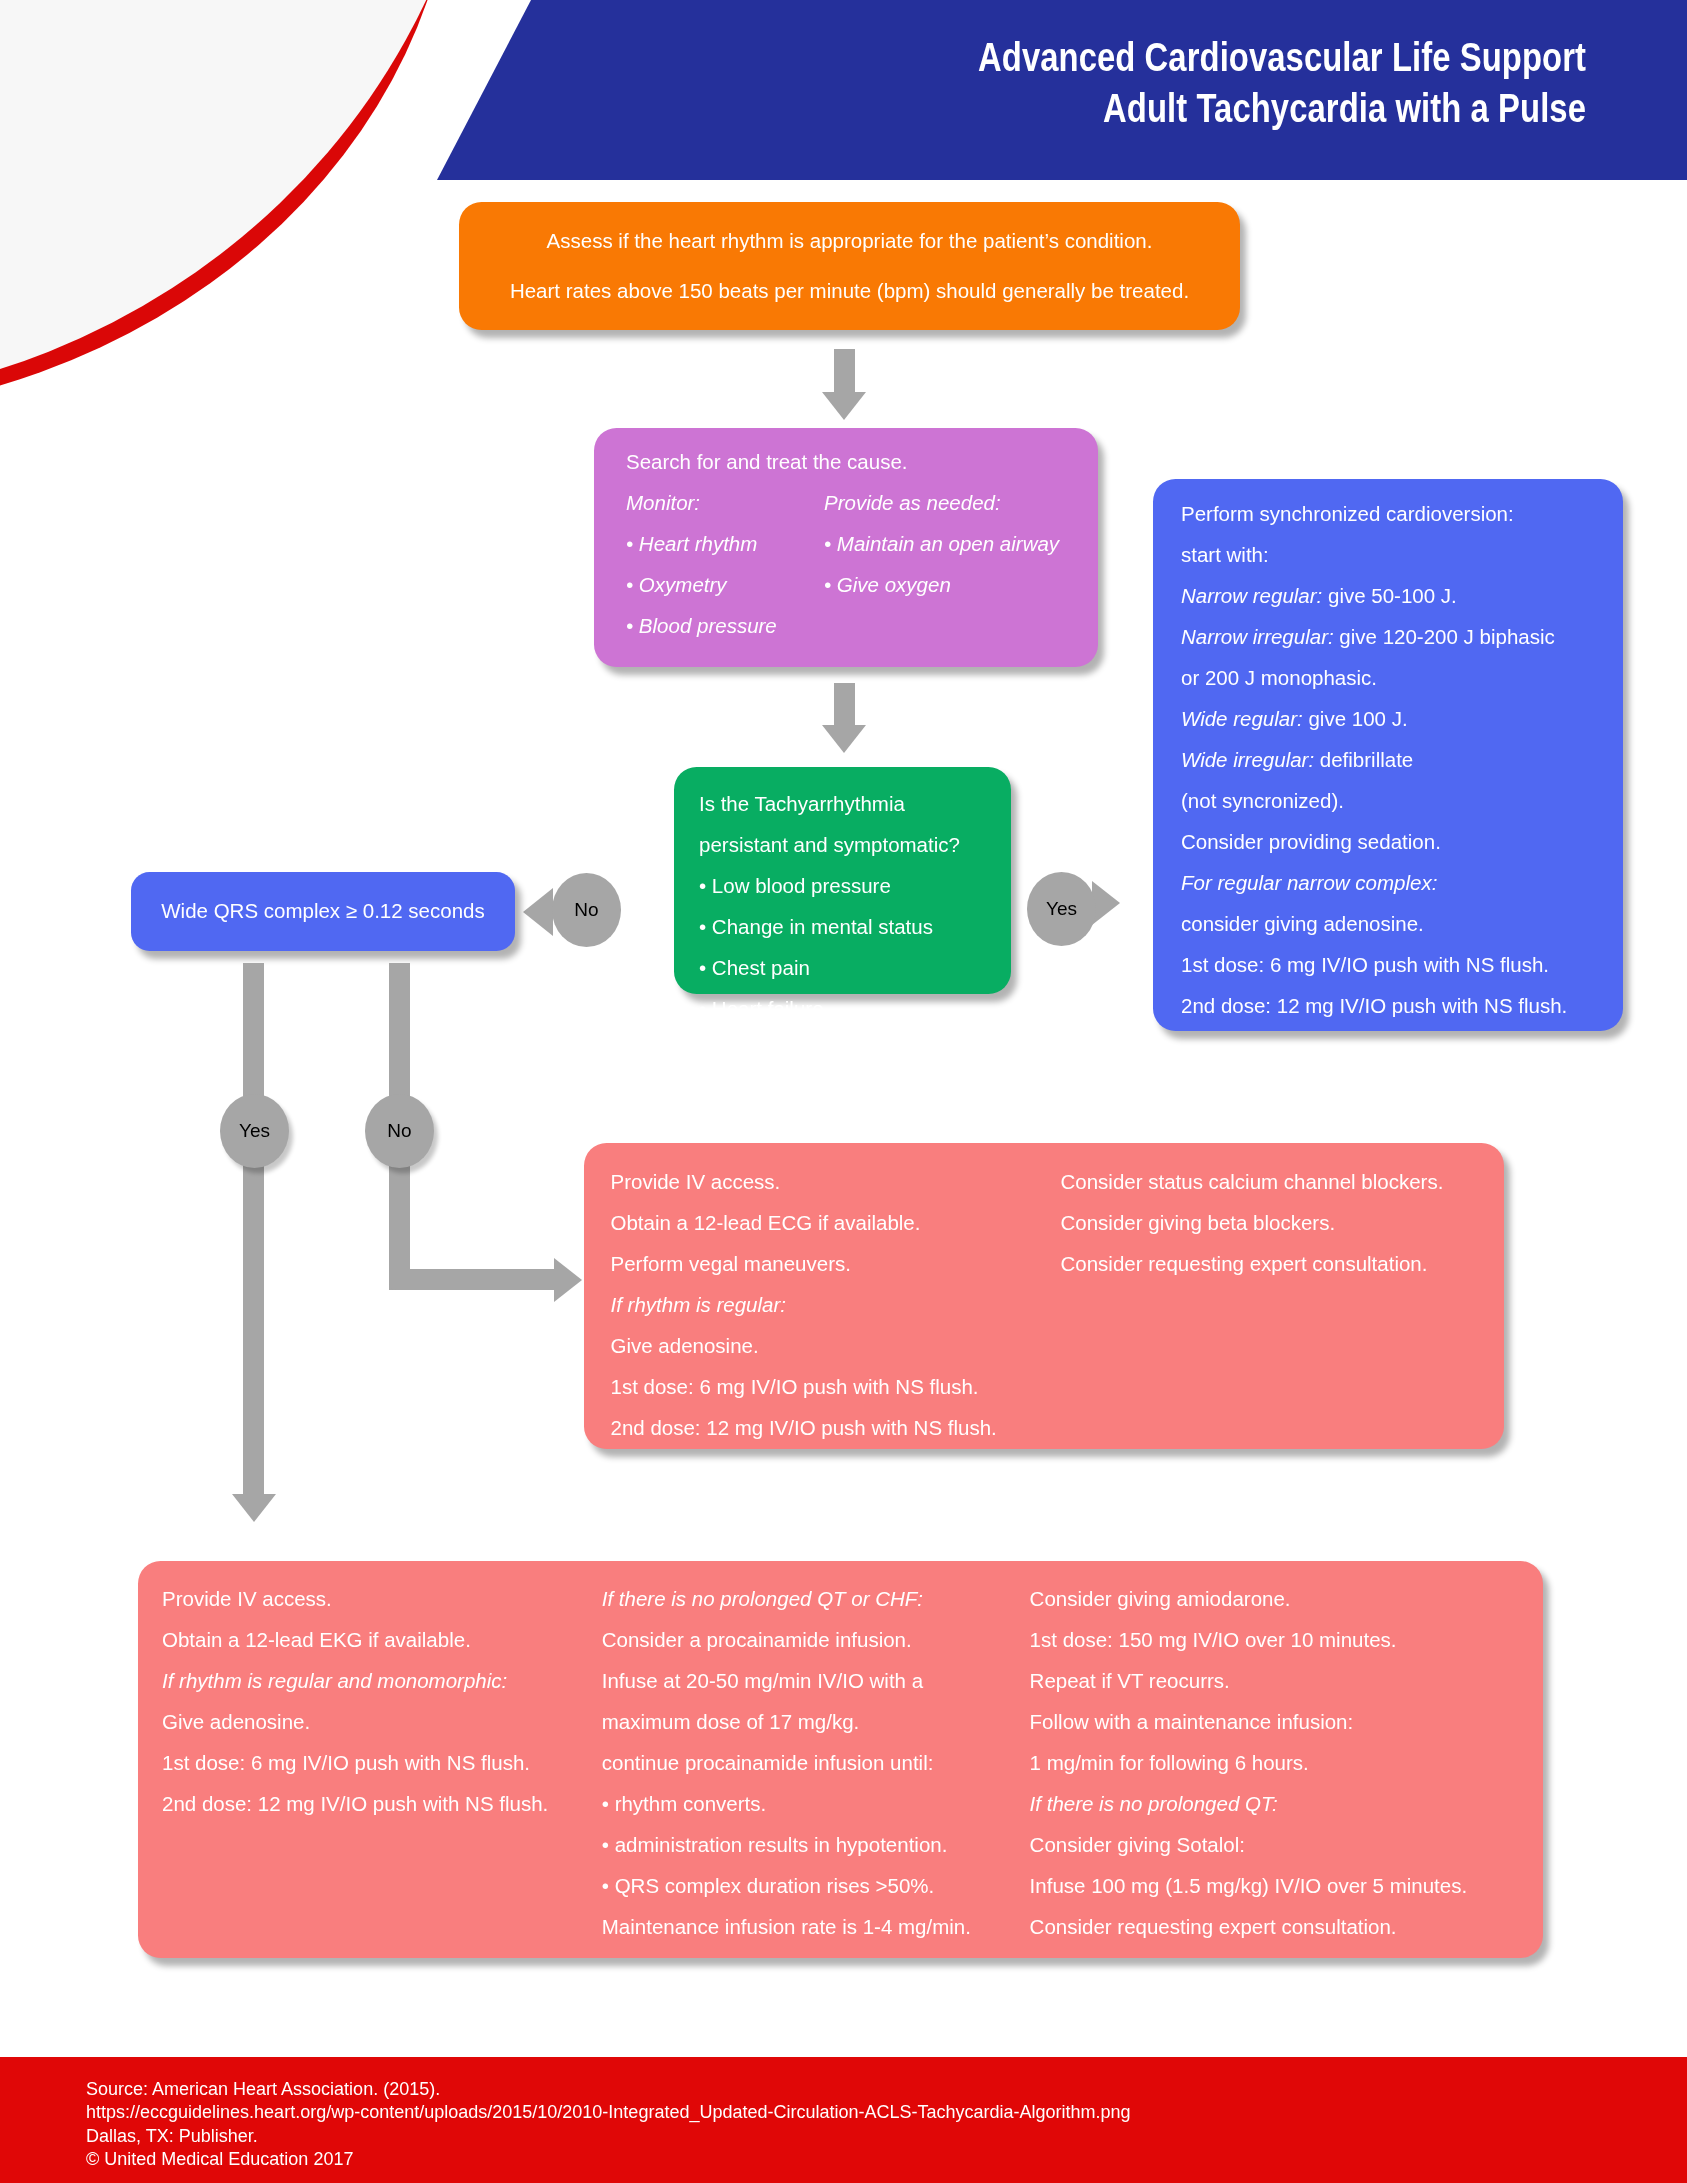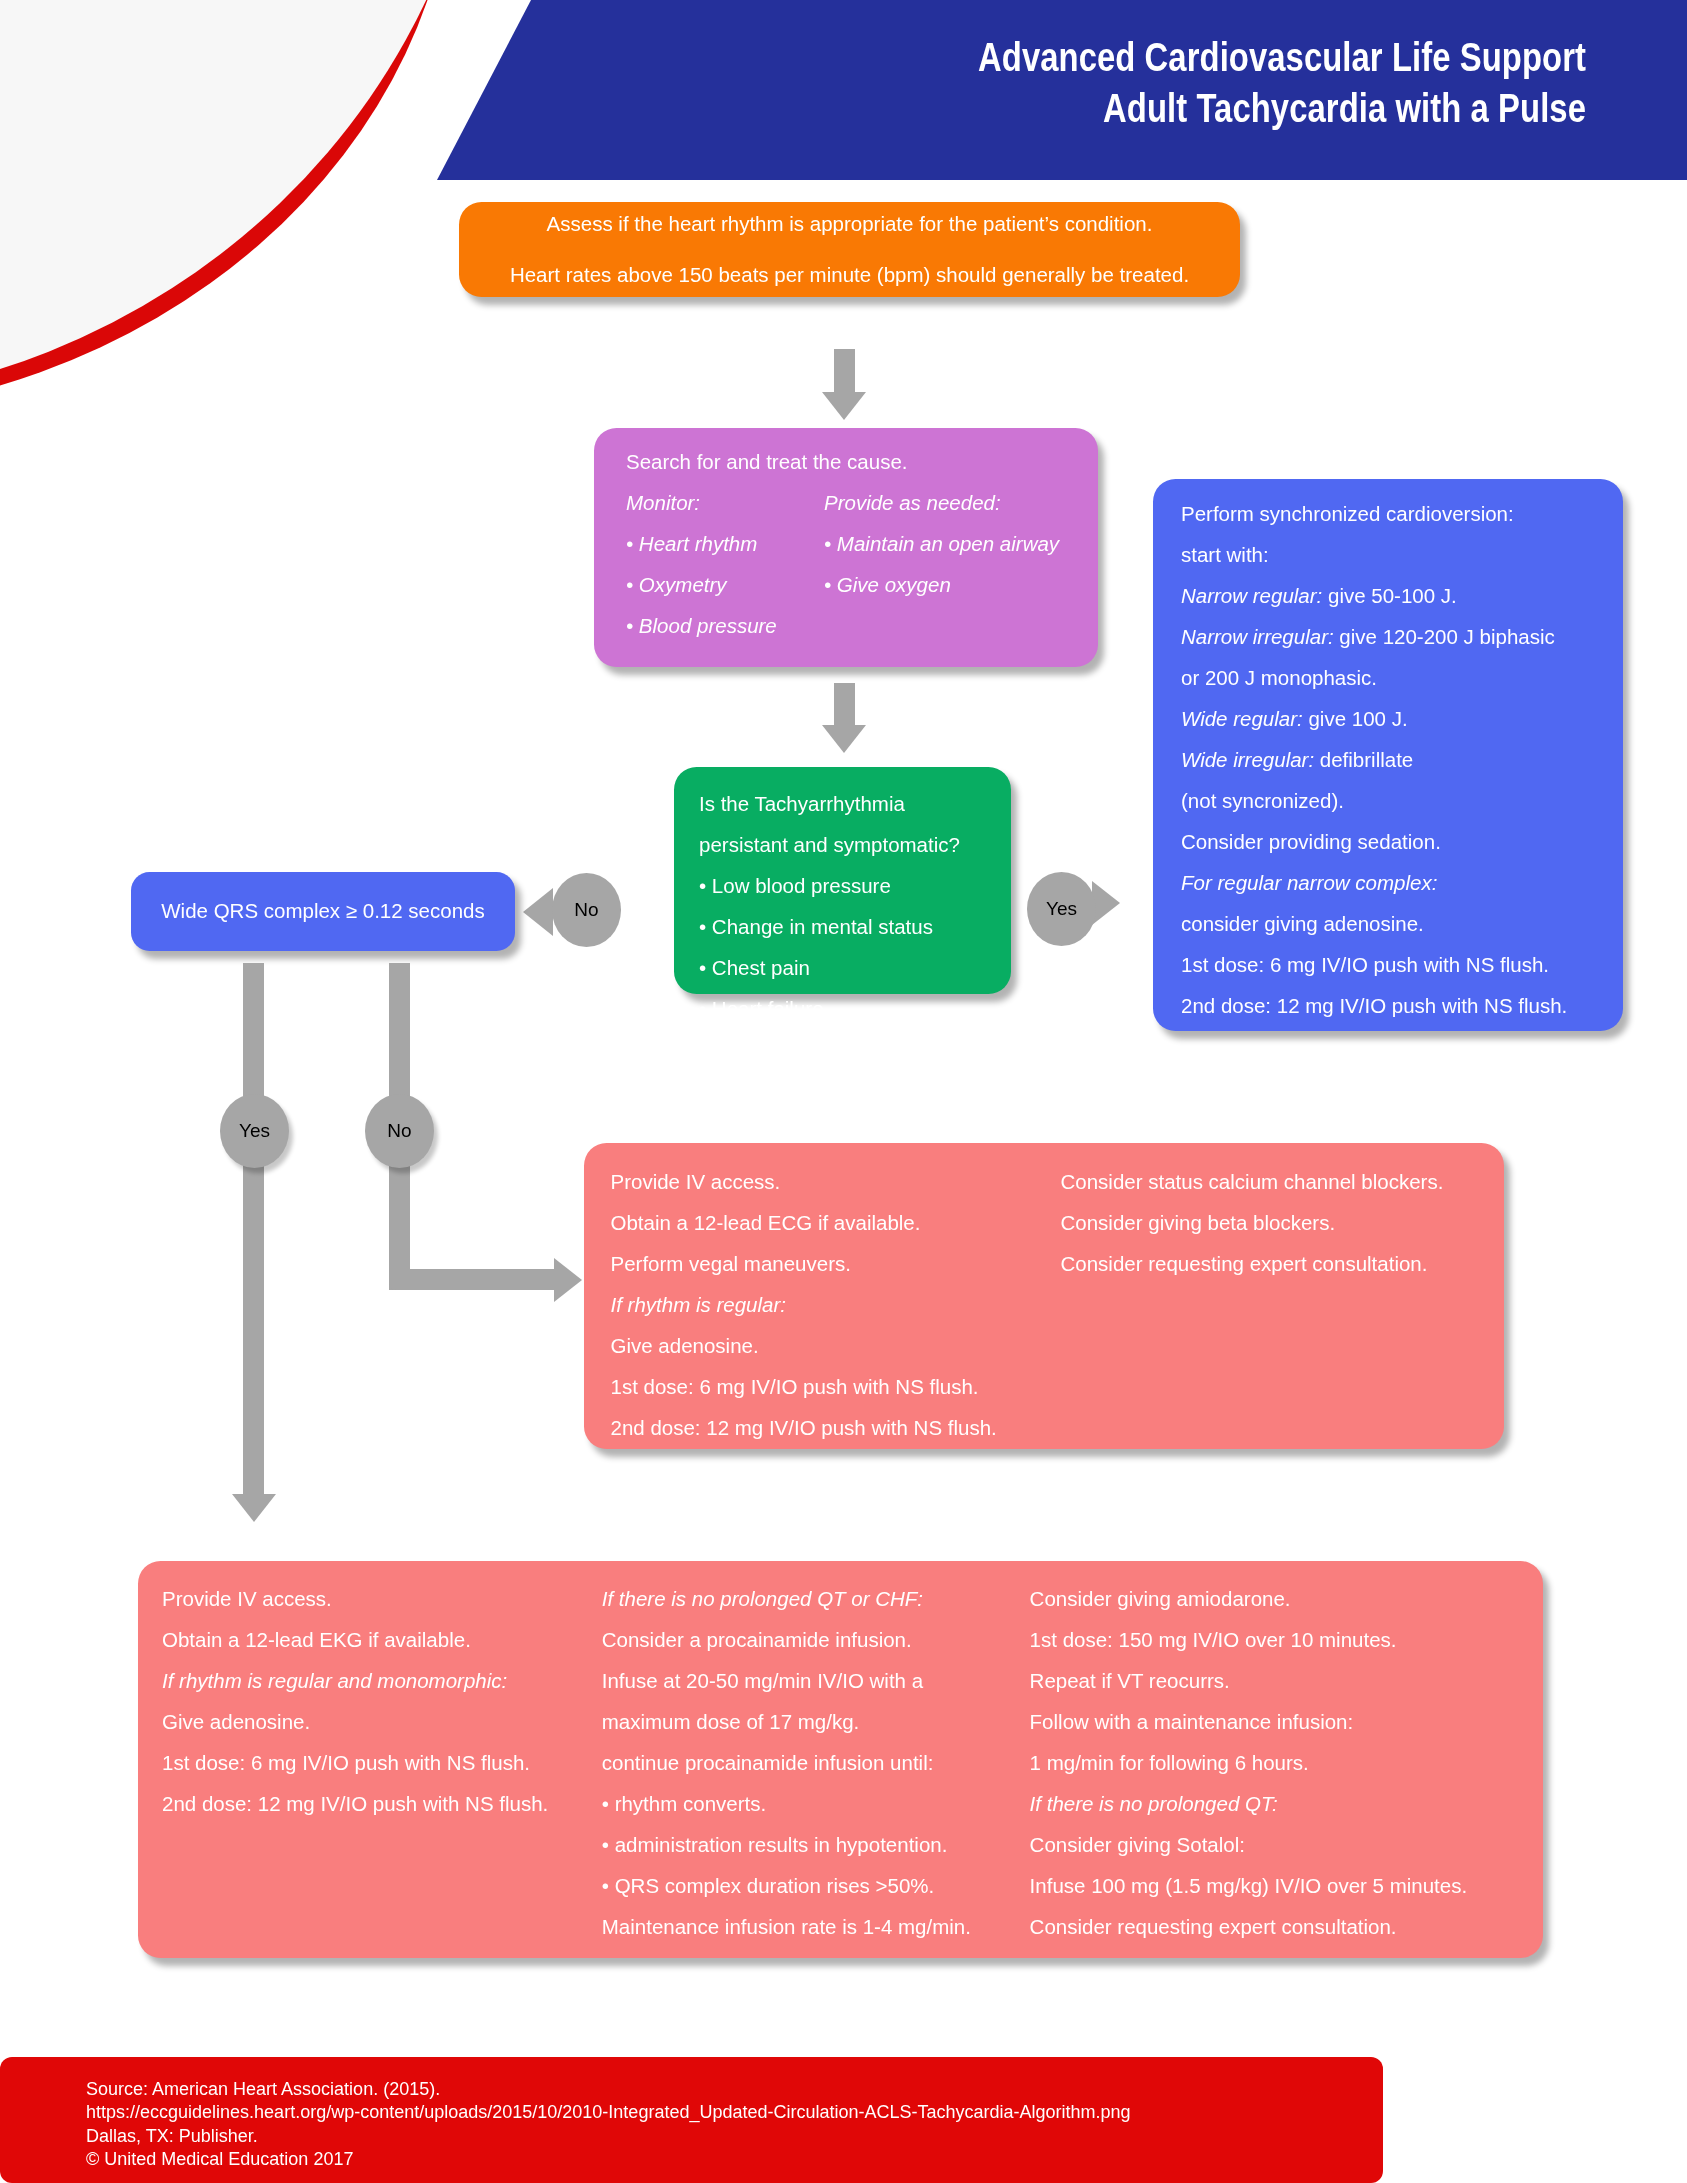--- a/index.html
+++ b/index.html
@@ -68,21 +68,21 @@
   .node .ln { line-height: 1.00; white-space: nowrap; }
   .node .ln.it { font-style: italic; }
   .orange { background: #f97904; }
   .magenta { background: #cd74d4; }
   .green  { background: #08ad62; }
   .blue   { background: #5068f2; }
   .salmon { background: #f97e7e; }
 
   
   #box-assess {
-    left: 459px; top: 202px; width: 781px; height: 95px;
+    left: 459px; top: 202px; width: 781px; height: 128px;
     padding: 0; display: flex; flex-direction: column;
     justify-content: center; align-items: center; gap: 30px;
   }
   #box-assess .ln { font-size: 20.5px; }
 
   #box-search {
     left: 594px; top: 428px; width: 504px; height: 239px;
     padding: 24px 0 0 32px;
   }
   #box-search .ln { font-size: 20.5px; }
@@ -151,24 +151,23 @@
   }
   .pill {
     position: absolute; background: #a6a6a6; border-radius: 50%;
     display: flex; align-items: center; justify-content: center;
     color: #000000; font-size: 19px;
   }
   .shadow-soft { box-shadow: 4px 5.3px 4.6px rgba(0,0,0,.22); }
 
   
   .footer {
-    position: absolute; left: 0; bottom: 0; width: 1383px; height: 126px;
+    position: absolute; left: 0; bottom: 0; width: 1687px; height: 126px;
     background: #e00707; color: #fff;
     padding: 21px 0 0 86px;
-    border-radius: 12px;
   }
   .footer .ln {
     font-size: 18px; line-height: 1.30; white-space: nowrap;
     font-family: "Liberation Sans Narrow","Liberation Sans", sans-serif;
   }
 </style>
 </head>
 <body>
 
 <div id="page">

